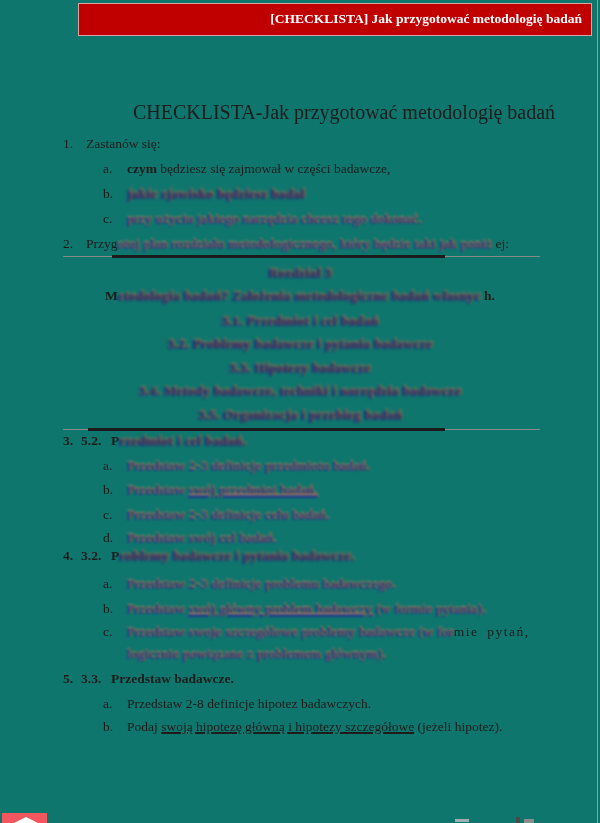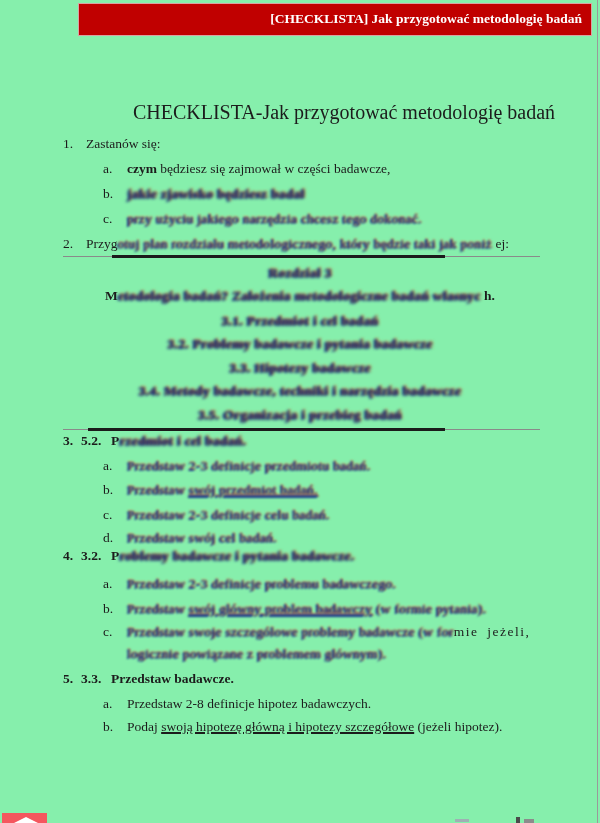--- a/index.html
+++ b/index.html
@@ -1,16 +1,16 @@
 <!DOCTYPE html>
 <html><head>
 <meta charset="utf-8">
 <style>
   html,body{margin:0;padding:0;background:#fff;}
-  .page{position:relative;width:600px;height:823px;background:#86efac;overflow:hidden;
+  .page{position:relative;width:600px;height:823px;background:#0f766e;overflow:hidden;
         font-family:"Liberation Serif",serif;font-size:13.5px;color:#1c1c1c;}
   .banner{position:absolute;top:3px;left:78px;right:8px;height:31px;background:#c00000;
           border:1px solid #d8a3a3;color:#fff;font-weight:bold;text-align:right;
           line-height:29px;padding-right:9px;font-size:13.5px;}
   .right-rule{position:absolute;top:0;bottom:0;right:2px;width:1px;background:#9a9a9a;}
   .row{position:absolute;white-space:nowrap;font-family:Liberation Serif, serif;}
   .c-row{position:absolute;left:0;width:600px;text-align:center;white-space:nowrap;}
   .title{font-weight:normal;font-size:20px;padding-left:44px;}
   .num{display:inline-block;width:23px;}
   .sub{left:103px;}
@@ -98,21 +98,21 @@
   <div class="row" style="top:548px;left:63px">
     <span class="secnum">4.</span><span class="subnum">3.2.</span><span class="bold">P</span><span class="blur-b">roblemy badawcze i pytania badawcze.</span>
   </div>
   <div class="row sub" style="top:576px">
     <span class="num">a.</span><span class="blur">Przedstaw 2-3 definicje problemu badawczego.</span>
   </div>
   <div class="row sub" style="top:601px">
     <span class="num">b.</span><span class="blur">Przedstaw </span><span class="blur u">swój główny problem badawczy</span><span class="blur"> (w formie pytania).</span>
   </div>
   <div class="row sub" style="top:624px">
-    <span class="num">c.</span><span class="blur">Przedstaw swoje szczegółowe problemy badawcze (w for</span><span class="spaced">mie jeżeli,</span>
+    <span class="num">c.</span><span class="blur">Przedstaw swoje szczegółowe problemy badawcze (w for</span><span class="spaced">mie pytań,</span>
   </div>
   <div class="row" style="top:646px;left:127px">
     <span class="blur">logicznie powiązane z problemem głównym).</span>
   </div>
 
   <div class="row" style="top:671px;left:63px">
     <span class="secnum">5.</span><span class="subnum">3.3.</span><span class="bold">Przedstaw badawcze.</span>
   </div>
   <div class="row sub" style="top:696px">
     <span class="num">a.</span><span>Przedstaw 2-8 definicje hipotez badawczych.</span>

